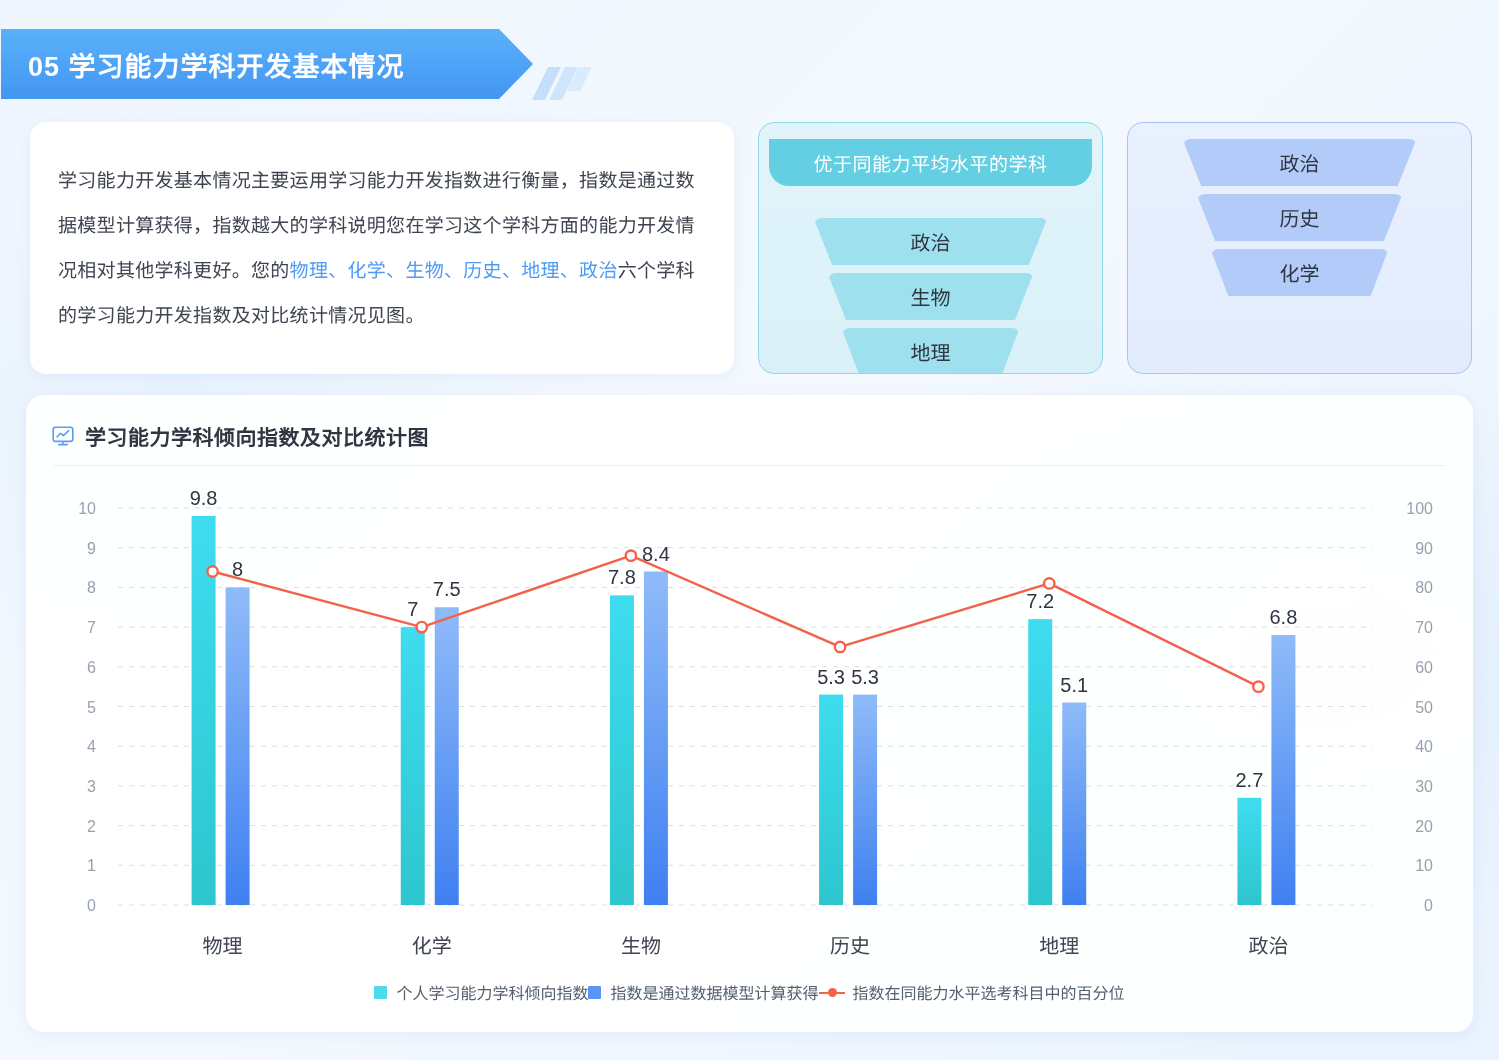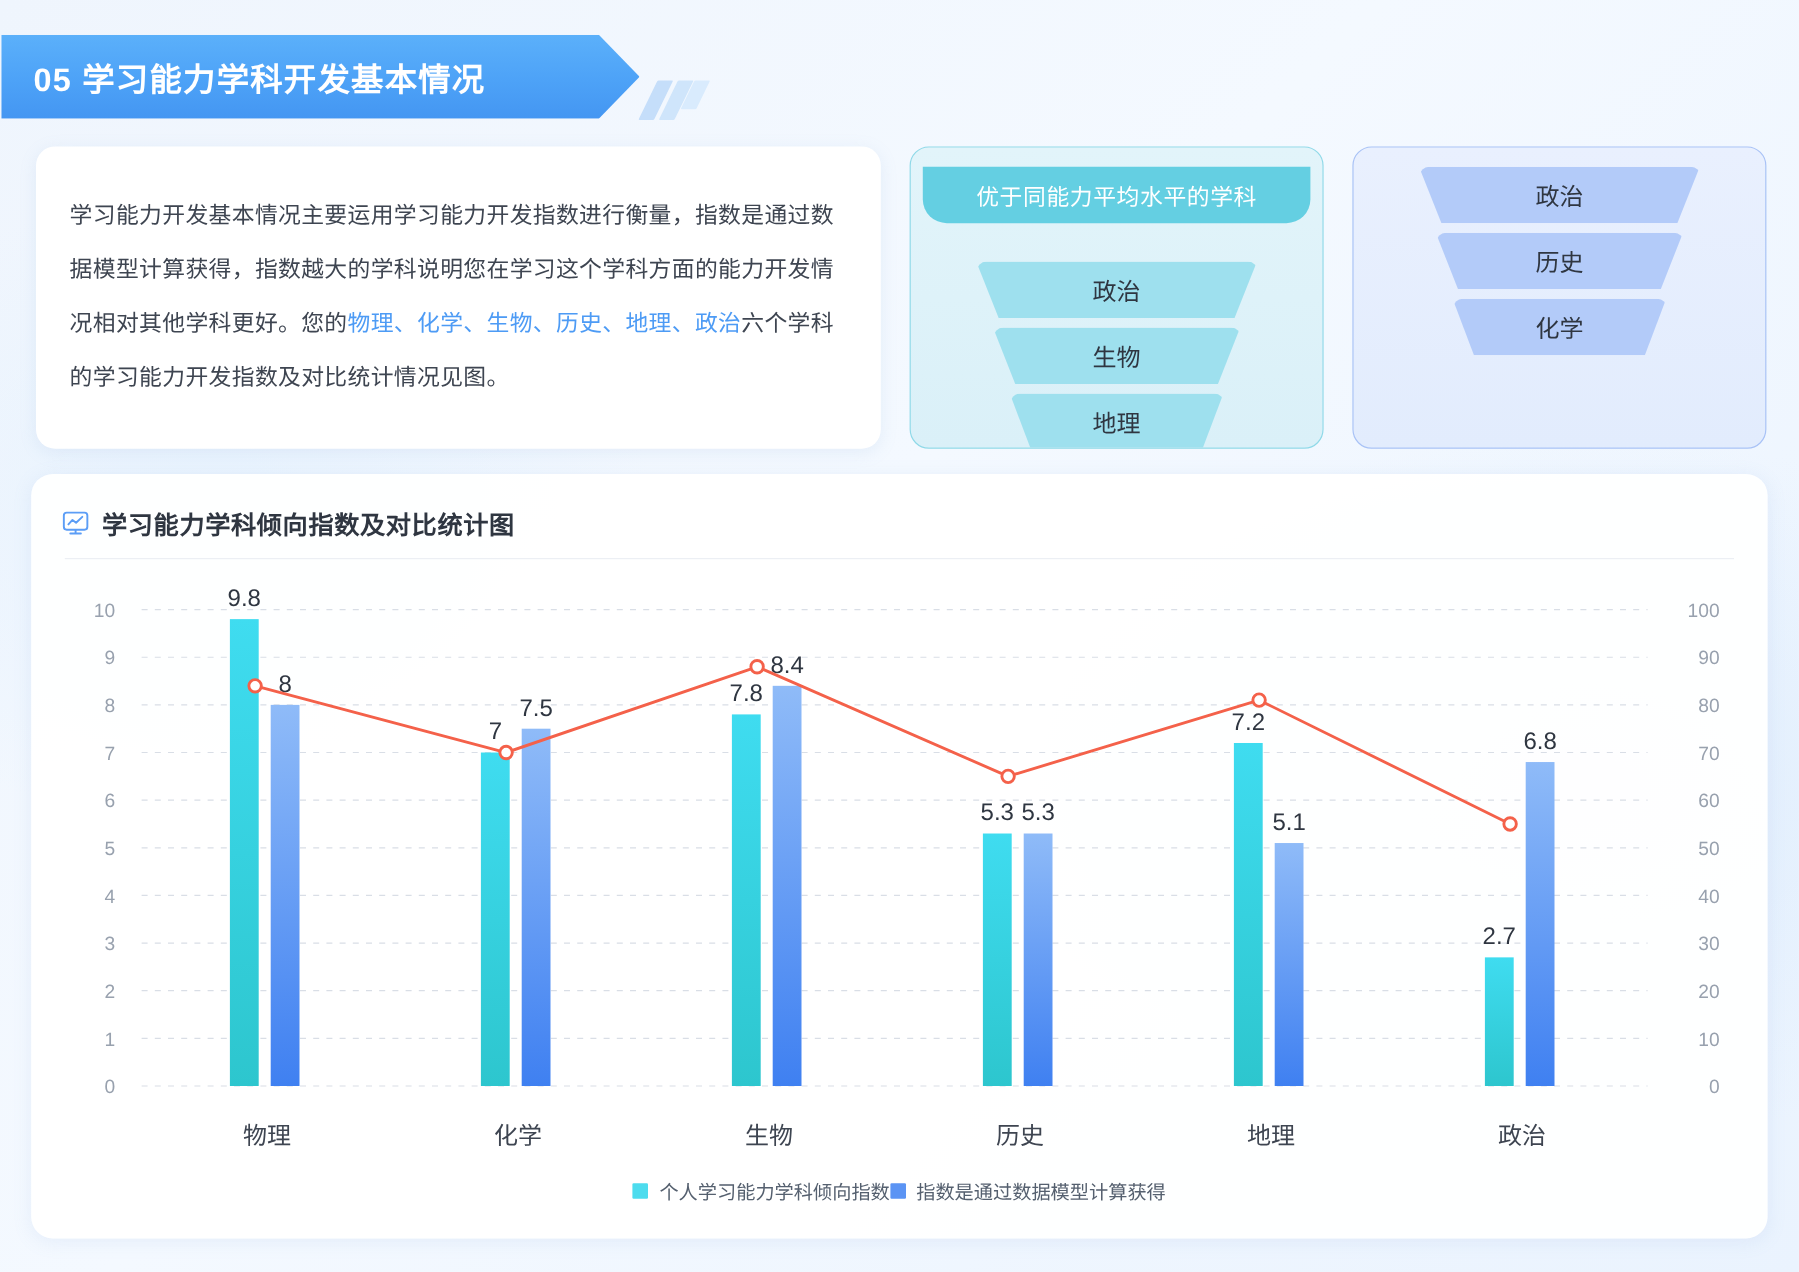--- a/index.html
+++ b/index.html
@@ -319,14 +319,21 @@
 
   <div class="legend">
     <div class="leg-item">
       <span class="leg-sw" id="lsw0" style="background: rgb(77, 220, 238);"></span>
       <span>个人学习能力学科倾向指数</span>
     </div>
     <div class="leg-item">
       <span class="leg-sw" id="lsw1" style="background: rgb(91, 148, 244);"></span>
       <span>指数是通过数据模型计算获得</span>
     </div>
+    <div class="leg-item">
+      <span class="leg-line">
+          <i></i>
+          <b></b>
+        </span>
+      <span>指数在同能力水平选考科目中的百分位</span>
+    </div>
   </div>
 </div>
 
 </body></html>

